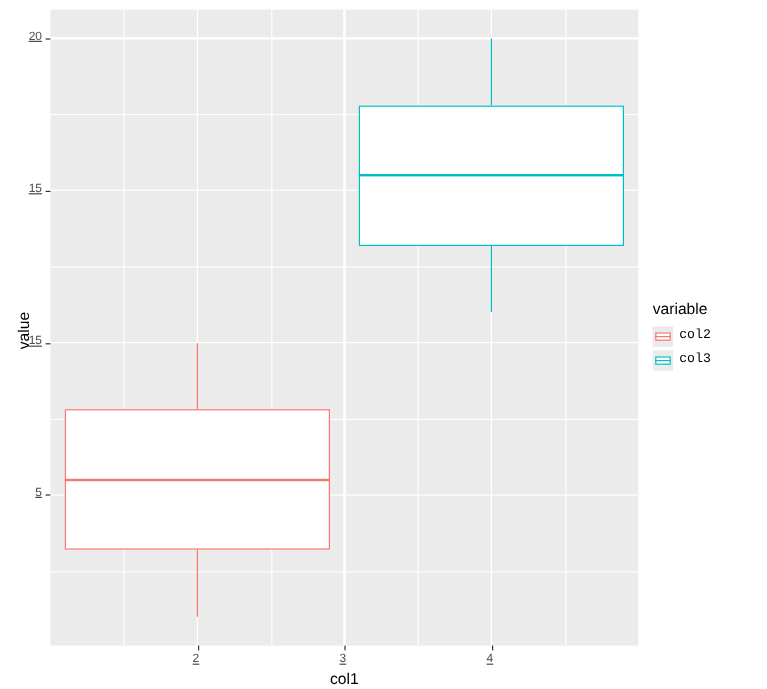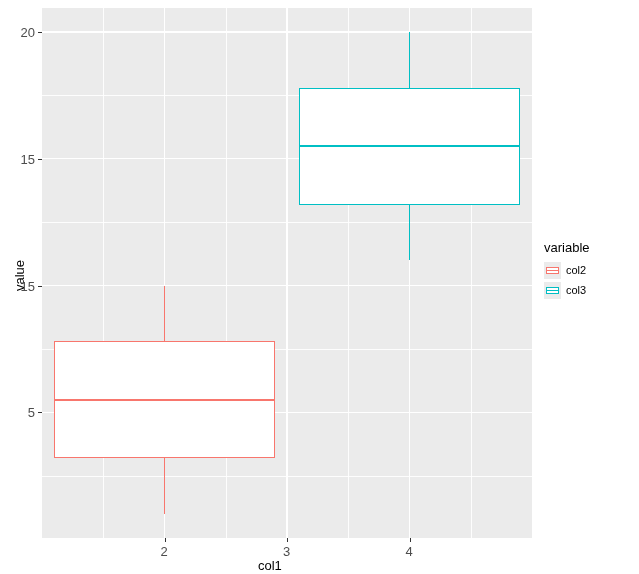--- a/index.html
+++ b/index.html
@@ -34,22 +34,23 @@
     transform: rotate(-90deg);
     transform-origin: left top;
     font-size: 13px;
   }
   .axis-label-x {
     position: absolute;
     font-size: 13px;
   }
   .tick-label {
     position: absolute;
-    font-size: 13px;
+    font-size: 10px;
     color: #4D4D4D;
+    text-decoration: underline;
   }
   .tick-mark-x {
     position: absolute;
     width: 1px;
     height: 4px;
     background: #333;
   }
   .tick-mark-y {
     position: absolute;
     height: 1px;
@@ -99,20 +100,21 @@
     box-sizing: border-box;
   }
   .legend-key-mid {
     position: absolute;
     left: 2px; right: 2px;
     top: 8px;
     height: 1px;
   }
   .legend-label {
     font-size: 11px;
+    font-family: Liberation Mono, monospace;
   }
 </style>
 </head>
 <body>
 
 <div class="chart-wrap">
 
   <div class="plot-area" id="plot-area" style="left: 42px; top: 8px; width: 490px; height: 530px;">
       <div class="grid-minor-h" style="top: 467.871px;"></div>
       <div class="grid-minor-h" style="top: 341.077px;"></div>
@@ -133,23 +135,23 @@
       <div class="whisker" style="left: 121.9px; top: 450.12px; height: 55.7895px; background: rgb(248, 118, 109);"></div>
       <div class="box" style="left: 12.25px; top: 333.469px; width: 220.5px; height: 116.651px; border-color: rgb(248, 118, 109);"></div>
       <div class="median" style="left: 12.25px; width: 220.5px; top: 391.044px; background: rgb(248, 118, 109);"></div>
       <div class="whisker" style="left: 366.9px; top: 24.0909px; height: 55.7895px; background: rgb(0, 191, 196);"></div>
       <div class="whisker" style="left: 366.9px; top: 196.531px; height: 55.7895px; background: rgb(0, 191, 196);"></div>
       <div class="box" style="left: 257.25px; top: 79.8804px; width: 220.5px; height: 116.651px; border-color: rgb(0, 191, 196);"></div>
       <div class="median" style="left: 257.25px; width: 220.5px; top: 137.456px; background: rgb(0, 191, 196);"></div>
     </div>
 
   <div class="axis-label-y" id="ylab" style="left: 12px; top: 291px;">value</div>
-  <div class="axis-label-x" id="xlab" style="left: 258px; top: 558px;">col1</div>
+  <div class="axis-label-x" id="xlab" style="left: 275px; top: 558px;">col1</div>
 
-  <div class="legend" id="legend" style="left: 544px; top: 240px;">
+  <div class="legend" id="legend" style="left: 544px; top: 250px;">
     <div class="legend-title">variable</div>
     <div id="legend-items">
         <div class="legend-item">
           <div class="legend-key">
             <div class="legend-key-inner" style="border-color: rgb(248, 118, 109);"></div>
             <div class="legend-key-mid" style="background: rgb(248, 118, 109);"></div>
           </div>
           <div class="legend-label">col2</div>
         </div>
         <div class="legend-item">

